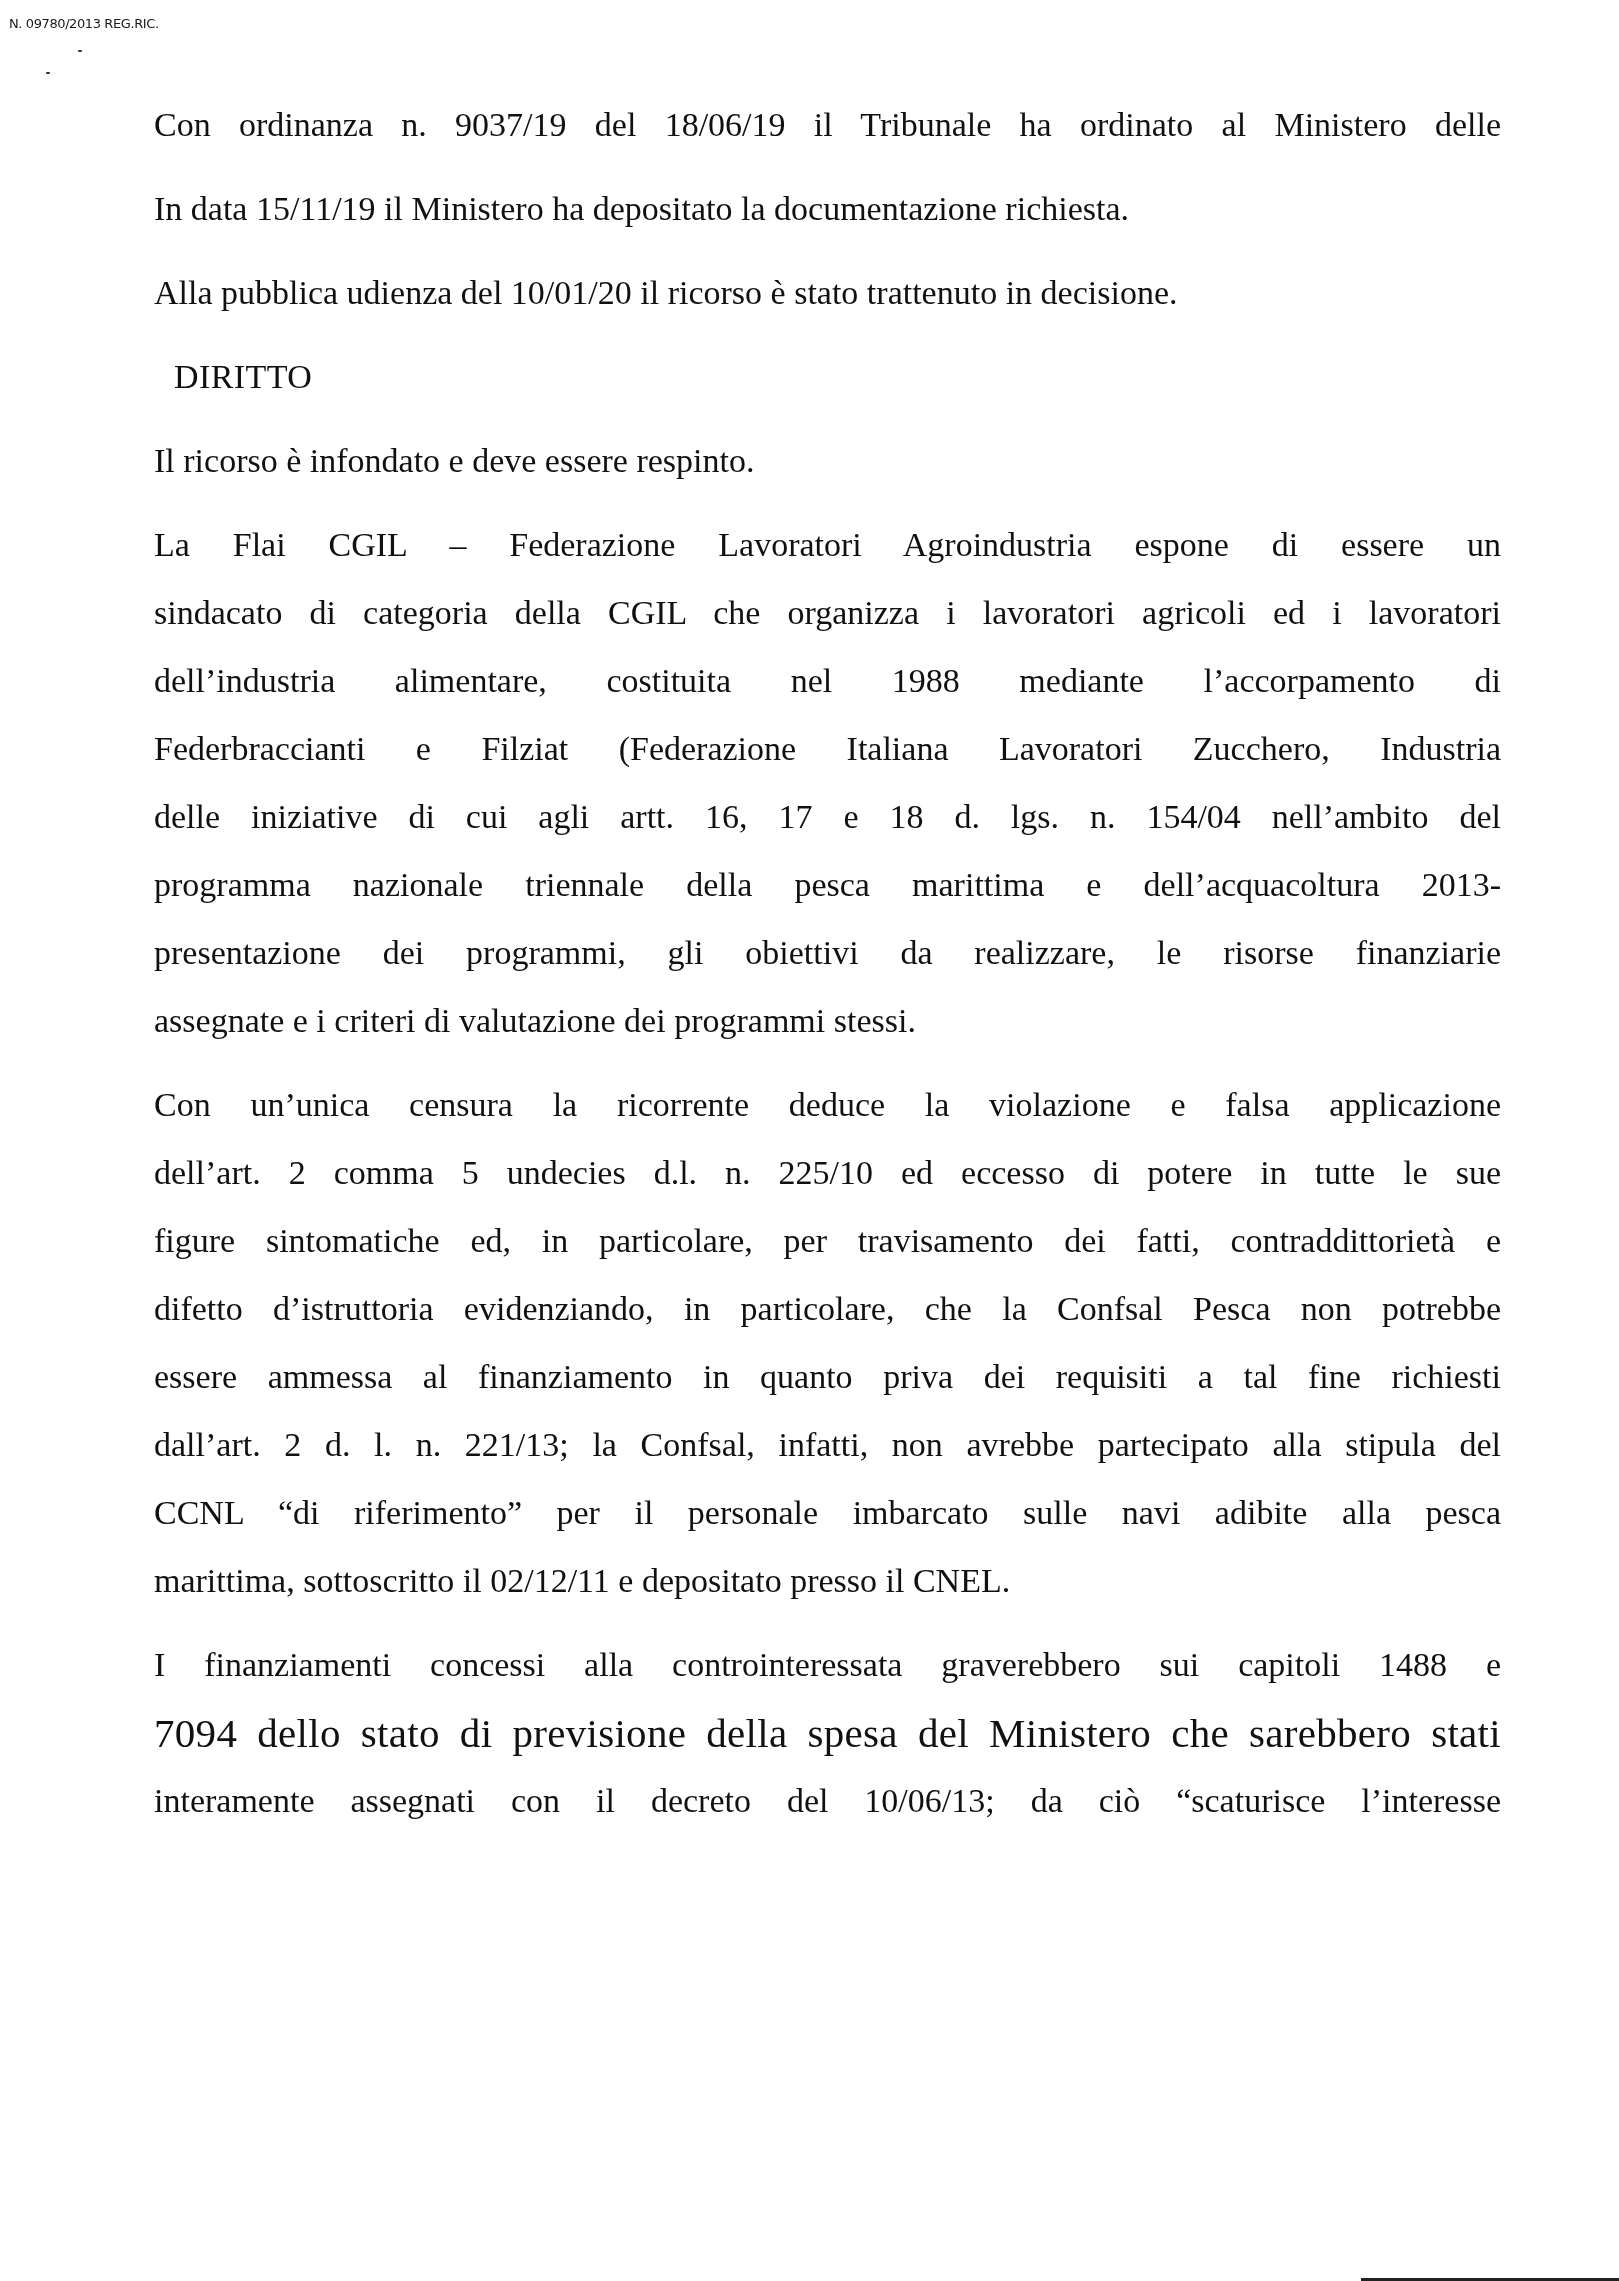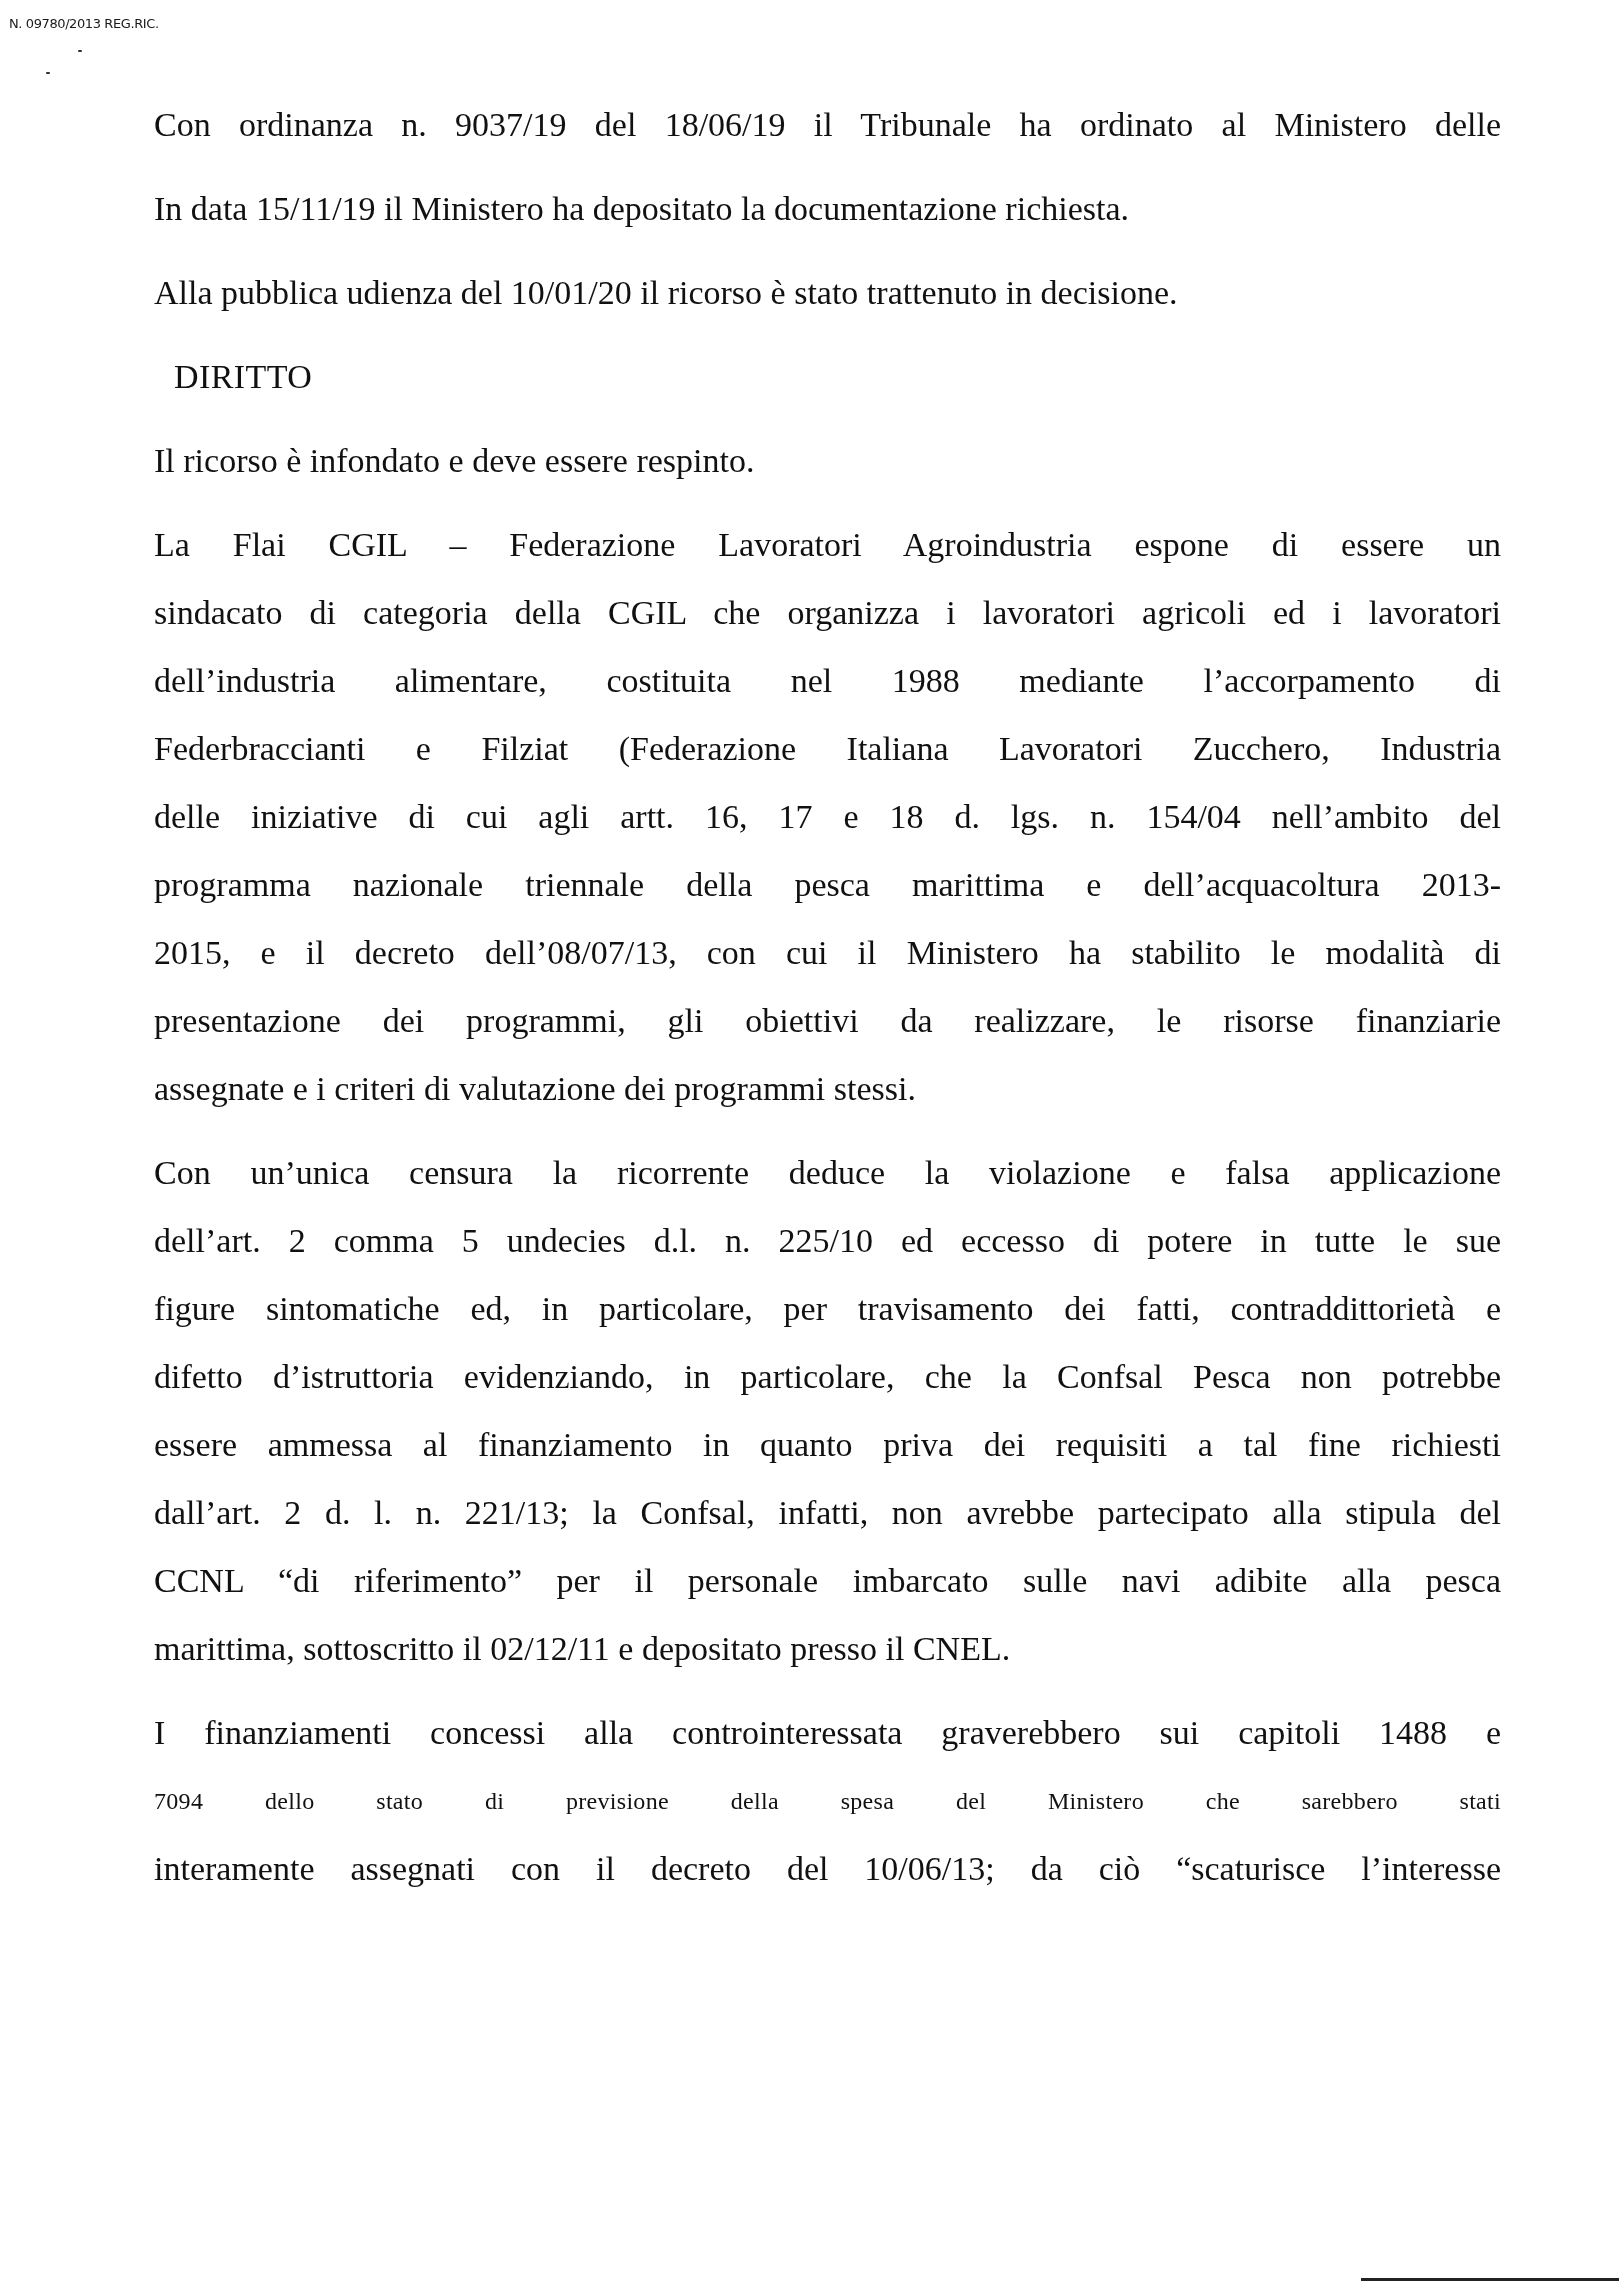--- a/index.html
+++ b/index.html
@@ -53,21 +53,21 @@
     text-align: left;
     text-align-last: left;
   }
   .section-title {
     text-align: left;
     margin: 0;
     padding-left: 36px;
     letter-spacing: 0.4px;
   }
   .small-line {
-    font-size: 24px;
+    font-size: 41px;
     letter-spacing: 0.3px;
   }
   .footer-rule {
     position: absolute;
     right: 0;
     top: 2278px;
     width: 258px;
     height: 2.7px;
     background: #222;
   }
@@ -99,21 +99,20 @@
     <span class="line left">Il ricorso è infondato e deve essere respinto.</span>
   </div>
 
   <div class="p">
     <span class="line">La Flai CGIL – Federazione Lavoratori Agroindustria espone di essere un</span>
     <span class="line">sindacato di categoria della CGIL che organizza i lavoratori agricoli ed i lavoratori</span>
     <span class="line">dell’industria alimentare, costituita nel 1988 mediante l’accorpamento di</span>
     <span class="line">Federbraccianti e Filziat (Federazione Italiana Lavoratori Zucchero, Industria</span>
     <span class="line">delle iniziative di cui agli artt. 16, 17 e 18 d. lgs. n. 154/04 nell’ambito del</span>
     <span class="line">programma nazionale triennale della pesca marittima e dell’acquacoltura 2013-</span>
-    <span class="line">2015, e il decreto dell’08/07/13, con cui il Ministero ha stabilito le modalità di</span>
     <span class="line">presentazione dei programmi, gli obiettivi da realizzare, le risorse finanziarie</span>
     <span class="line left">assegnate e i criteri di valutazione dei programmi stessi.</span>
   </div>
 
   <div class="p">
     <span class="line">Con un’unica censura la ricorrente deduce la violazione e falsa applicazione</span>
     <span class="line">dell’art. 2 comma 5 undecies d.l. n. 225/10 ed eccesso di potere in tutte le sue</span>
     <span class="line">figure sintomatiche ed, in particolare, per travisamento dei fatti, contraddittorietà e</span>
     <span class="line">difetto d’istruttoria evidenziando, in particolare, che la Confsal Pesca non potrebbe</span>
     <span class="line">essere ammessa al finanziamento in quanto priva dei requisiti a tal fine richiesti</span>

